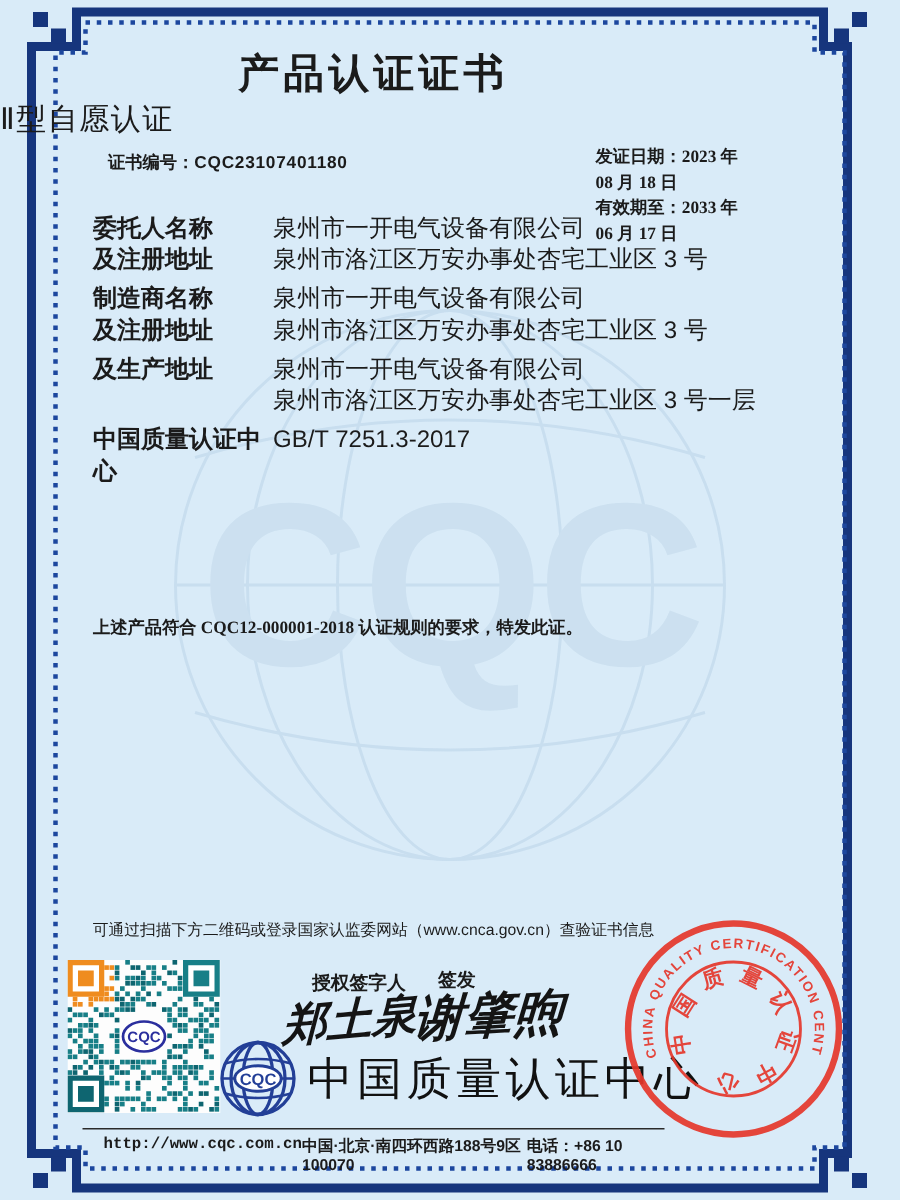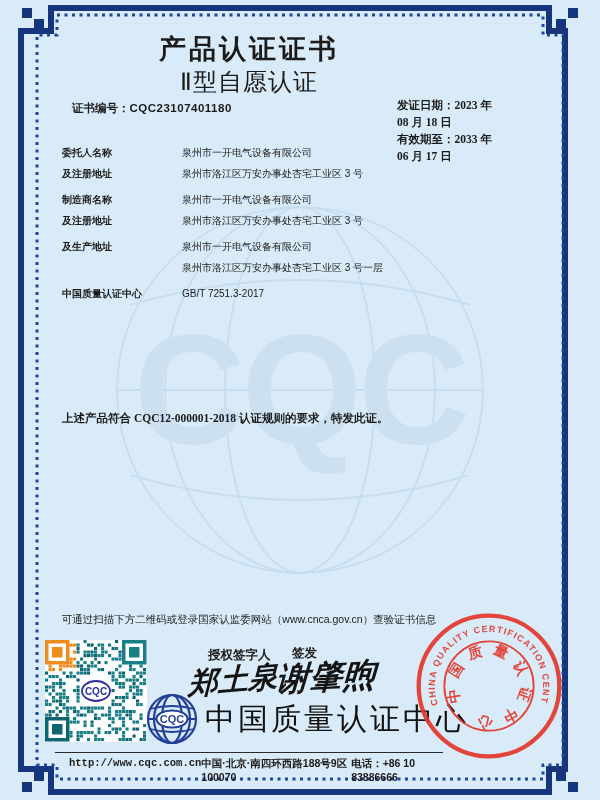--- a/index.html
+++ b/index.html
@@ -2,25 +2,25 @@
 <html><head>
 <meta charset="utf-8">
 <style>
   html,body{margin:0;padding:0;}
   body{width:600px;height:800px;overflow:hidden;font-family:"Liberation Sans",sans-serif;}
   .page{position:relative;width:600px;height:800px;background:#d9ebf8;color:#1b1b1b;}
   .border-svg{position:absolute;left:0;top:0;z-index:1;}
   .watermark{position:absolute;left:95px;top:195px;z-index:0;opacity:.85;}
   .content{position:absolute;left:0;top:0;width:498px;height:800px;z-index:2;}
   .title{position:absolute;top:31px;left:0;right:0;text-align:center;font-size:27px;font-weight:bold;letter-spacing:3px;}
-  .subtitle{position:absolute;top:66px;left:0;right:0;text-align:center;font-size:24px;font-family:Liberation Mono, monospace;letter-spacing:1px;}
+  .subtitle{position:absolute;top:66px;left:0;right:0;font-size:20px;font-family:Liberation Mono, monospace;letter-spacing:1px;}
   .certno{position:absolute;left:72px;top:101px;font-size:11.5px;font-weight:bold;font-family:"Liberation Serif",serif;}
   .certno b{font-family:"Liberation Sans",sans-serif;letter-spacing:.5px;}
   .dates{position:absolute;left:397px;top:97px;font-size:11.5px;line-height:17px;font-weight:bold;font-family:"Liberation Serif",serif;}
-  .fields{position:absolute;left:62px;top:142px;width:486px;font-size:10px;}
+  .fields{position:absolute;left:62px;top:142px;width:486px;font-size:16px;}
   .field{display:flex;margin-bottom:5px;line-height:21px;}
   .field:nth-child(4){margin-bottom:8px;}
   .field:nth-child(5){margin-bottom:9px;}
   .flabels{width:120px;font-weight:bold;flex-shrink:0;}
   .fvalues{flex:1;}
   .note{position:absolute;left:62px;top:411px;font-size:11.5px;font-weight:bold;font-family:"Liberation Serif",serif;}
   .verify{position:absolute;left:0;right:0;top:613px;text-align:center;font-size:10.5px;}
   .qr{position:absolute;left:45px;top:640px;width:102px;height:102px;}
   .siglabel{position:absolute;font-size:12.5px;font-weight:bold;}
   .sl1{left:208px;top:647px;}

